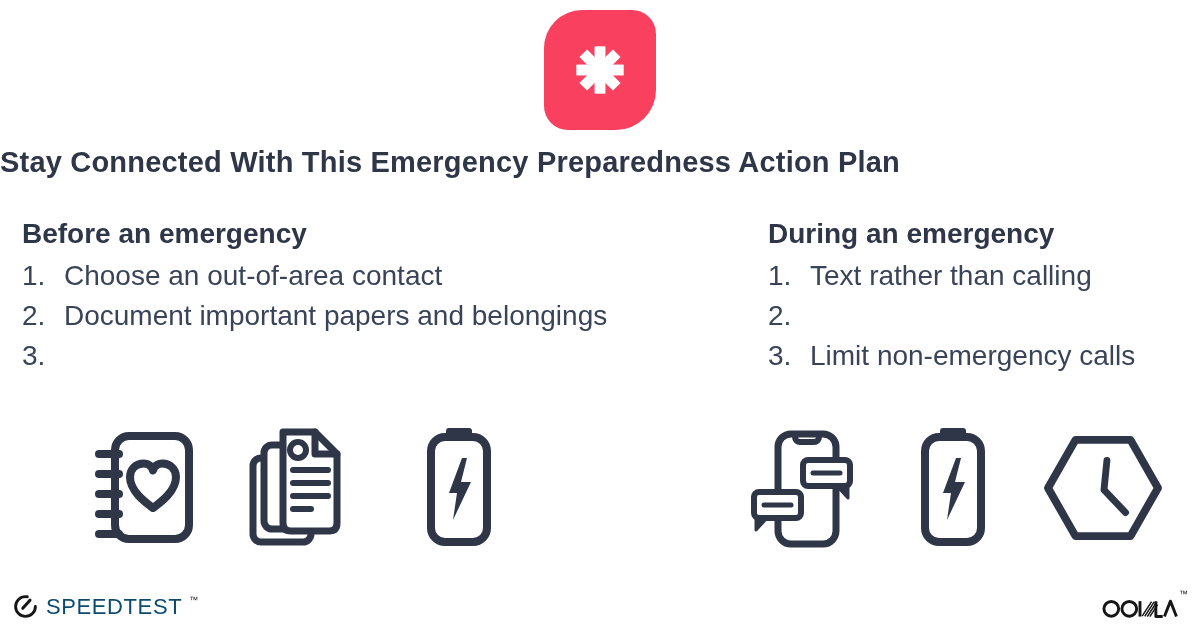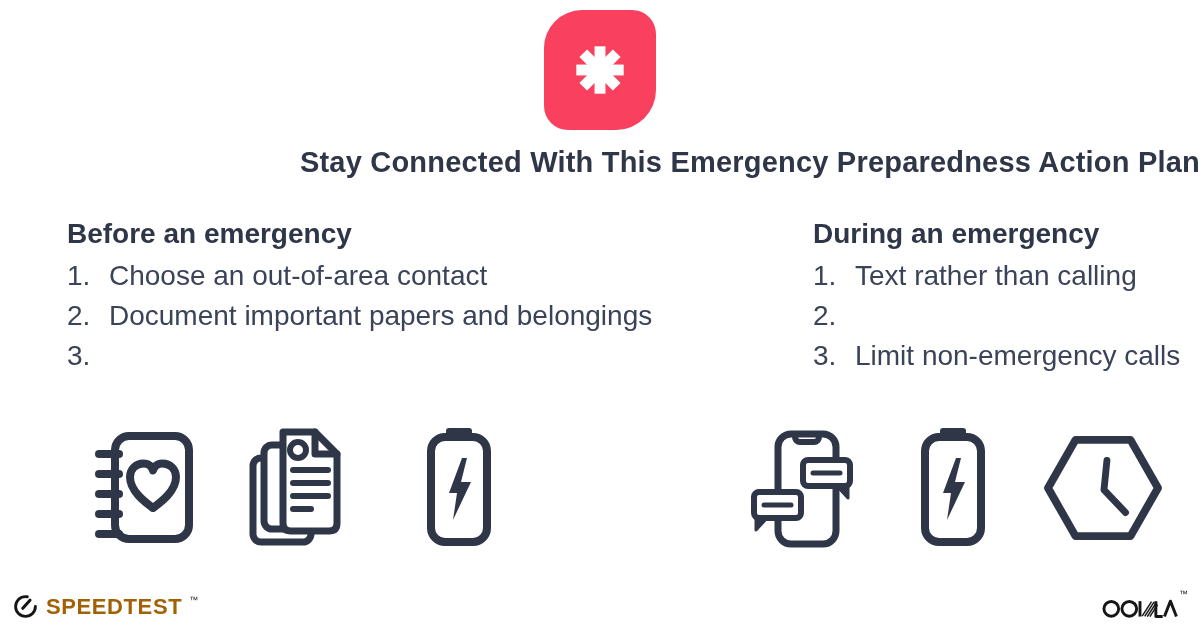--- a/index.html
+++ b/index.html
@@ -11,42 +11,42 @@
 
   
   .tile{
     position:absolute;left:544px;top:10px;width:112px;height:120px;
     background:#F9415F;border-radius:38px 24px 40px 24px;
     display:flex;align-items:center;justify-content:center;
   }
 
   
   .title{
-    position:absolute;top:146px;left:0;width:1200px;text-align:right;
+    position:absolute;top:146px;left:0;width:1200px;text-align:left;
     font-size:29px;font-weight:bold;letter-spacing:0.2px;color:#2E3648;
   }
 
   
-  .col{position:absolute;top:218px;margin-left:45px;}
+  .col{position:absolute;top:218px;}
   .col-left{left:22px;width:700px;}
   .col-right{left:768px;width:420px;}
   .col-heading{font-size:28px;font-weight:bold;margin:0 0 10px 0;color:#2E3648;}
   .item{display:flex;align-items:flex-start;height:40px;font-size:28px;color:#3A4358;}
   .num{width:42px;flex:0 0 42px;}
 
   
   .abs{position:absolute;}
   svg{display:block;}
   .ink{color:#2E3648;}
 
   
   .footer-speedtest{
     position:absolute;left:12px;top:593px;display:flex;align-items:center;gap:7px;color:#161616;
   }
-  .st-word{font-size:22px;font-weight:bold;letter-spacing:0.6px;color:#a16207;line-height:1;}
+  .st-word{font-size:22px;font-weight:normal;letter-spacing:0.6px;color:#0c4a6e;line-height:1;}
   .tm{font-size:9px;position:relative;top:-7px;color:#161616;}
   .footer-ookla{
     position:absolute;right:12px;top:596px;display:flex;align-items:flex-start;color:#161616;
   }
   .sr{position:absolute;width:1px;height:1px;overflow:hidden;clip:rect(0 0 0 0);white-space:nowrap;}
 </style>
 </head>
 <body>
 
 <div class="canvas">

